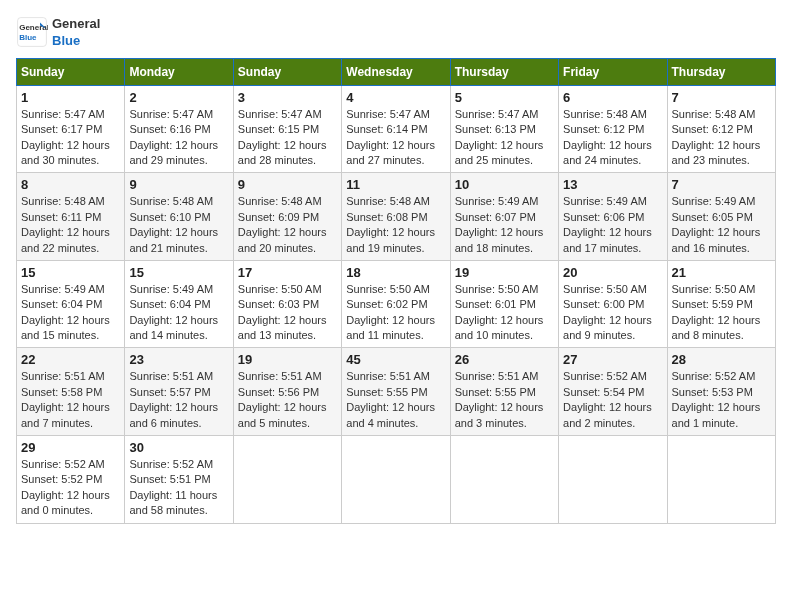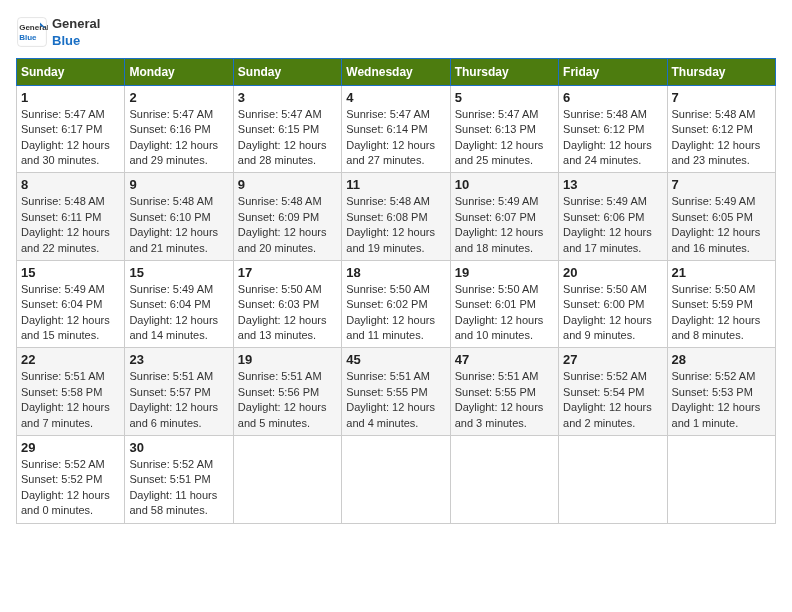--- a/index.html
+++ b/index.html
@@ -283,21 +283,21 @@
 and 5 minutes.</div>
         </td>
         <td>
           <span class="day-number">45</span>
           <div class="day-info" style="white-space: pre-line;">Sunrise: 5:51 AM
 Sunset: 5:55 PM
 Daylight: 12 hours
 and 4 minutes.</div>
         </td>
         <td>
-          <span class="day-number">47</span>
+          <span class="day-number">26</span>
           <div class="day-info" style="white-space: pre-line;">Sunrise: 5:51 AM
 Sunset: 5:55 PM
 Daylight: 12 hours
 and 3 minutes.</div>
         </td>
         <td>
           <span class="day-number">27</span>
           <div class="day-info" style="white-space: pre-line;">Sunrise: 5:52 AM
 Sunset: 5:54 PM
 Daylight: 12 hours

